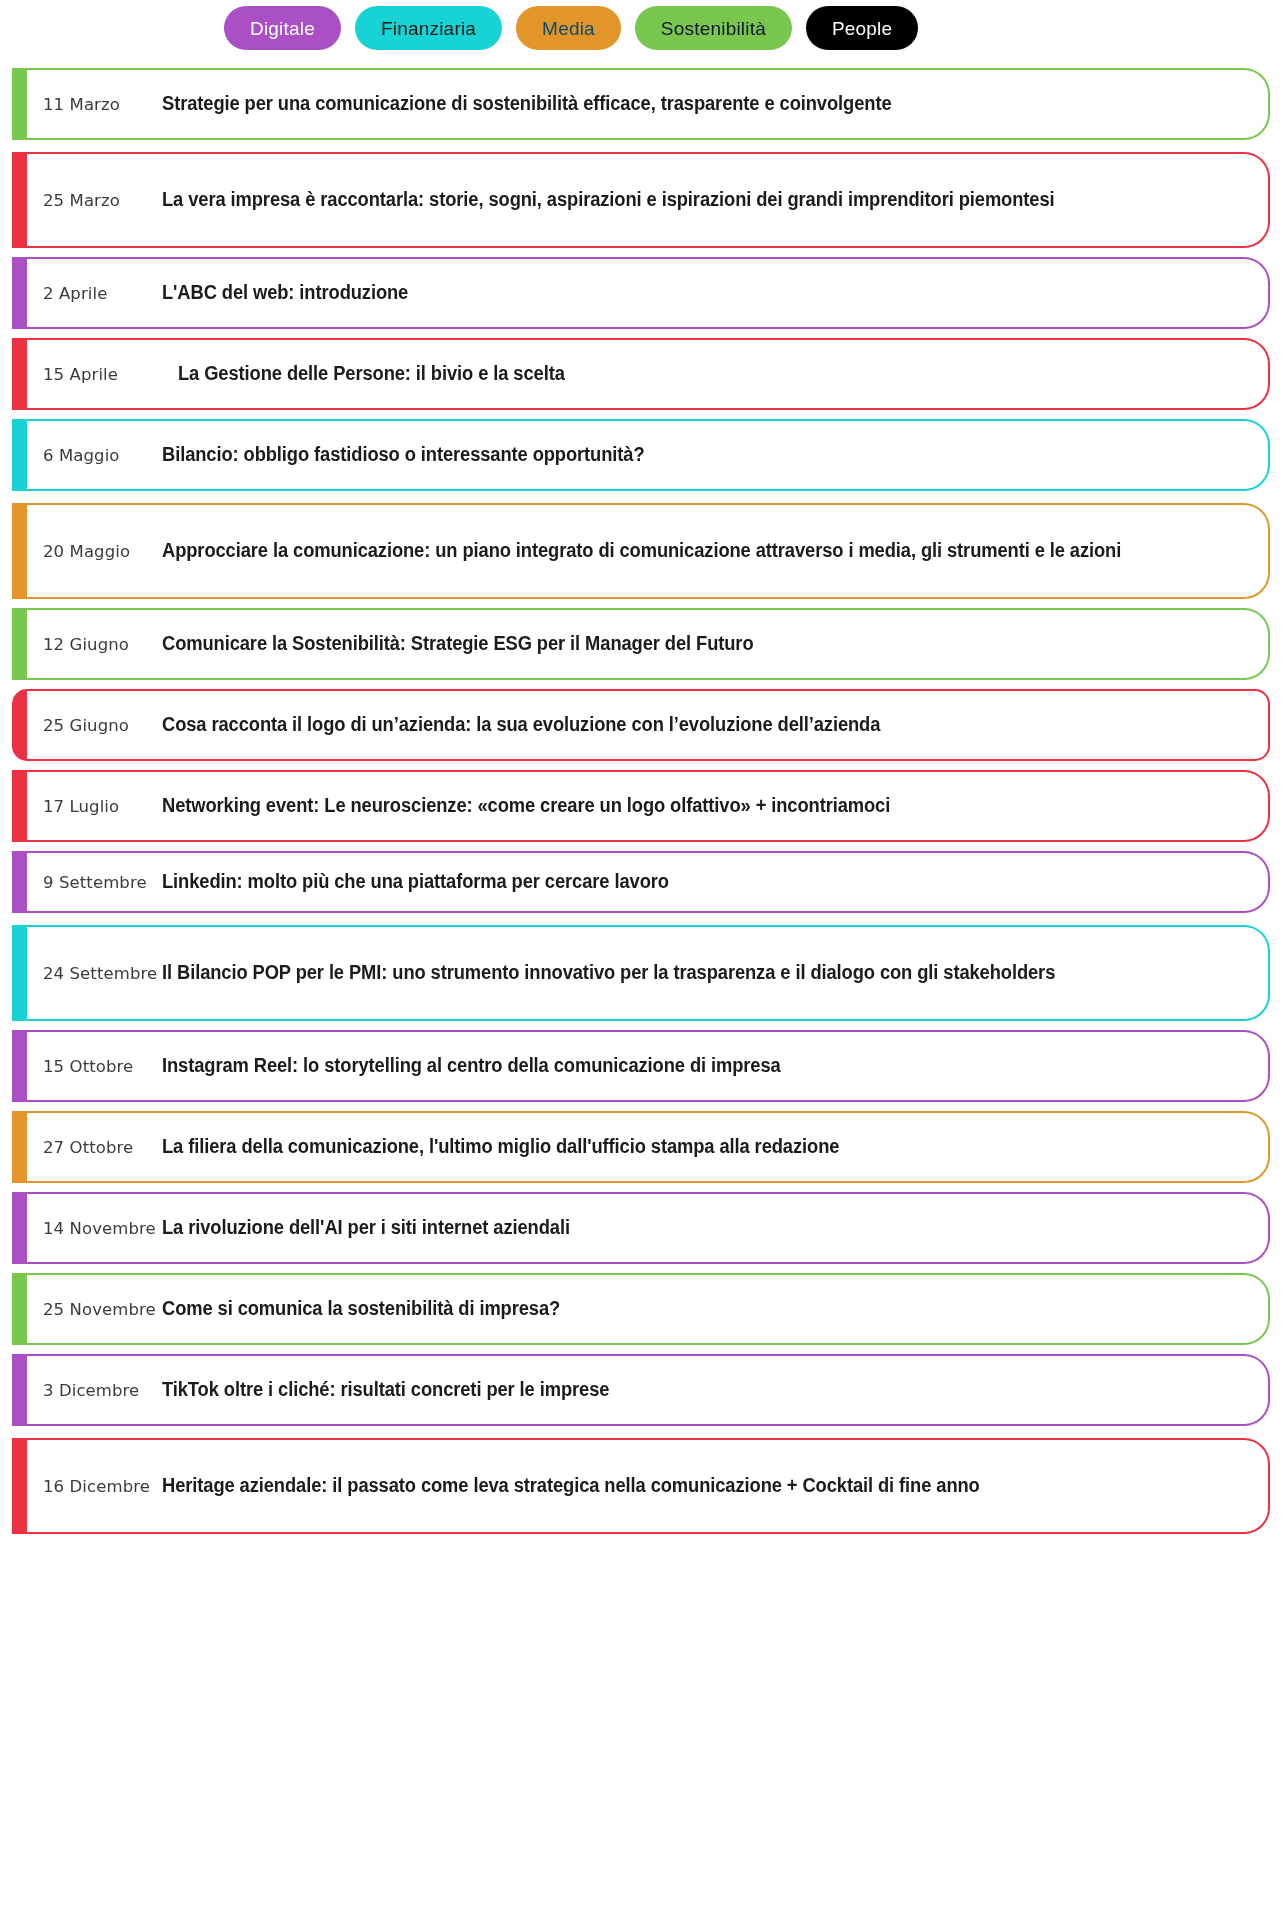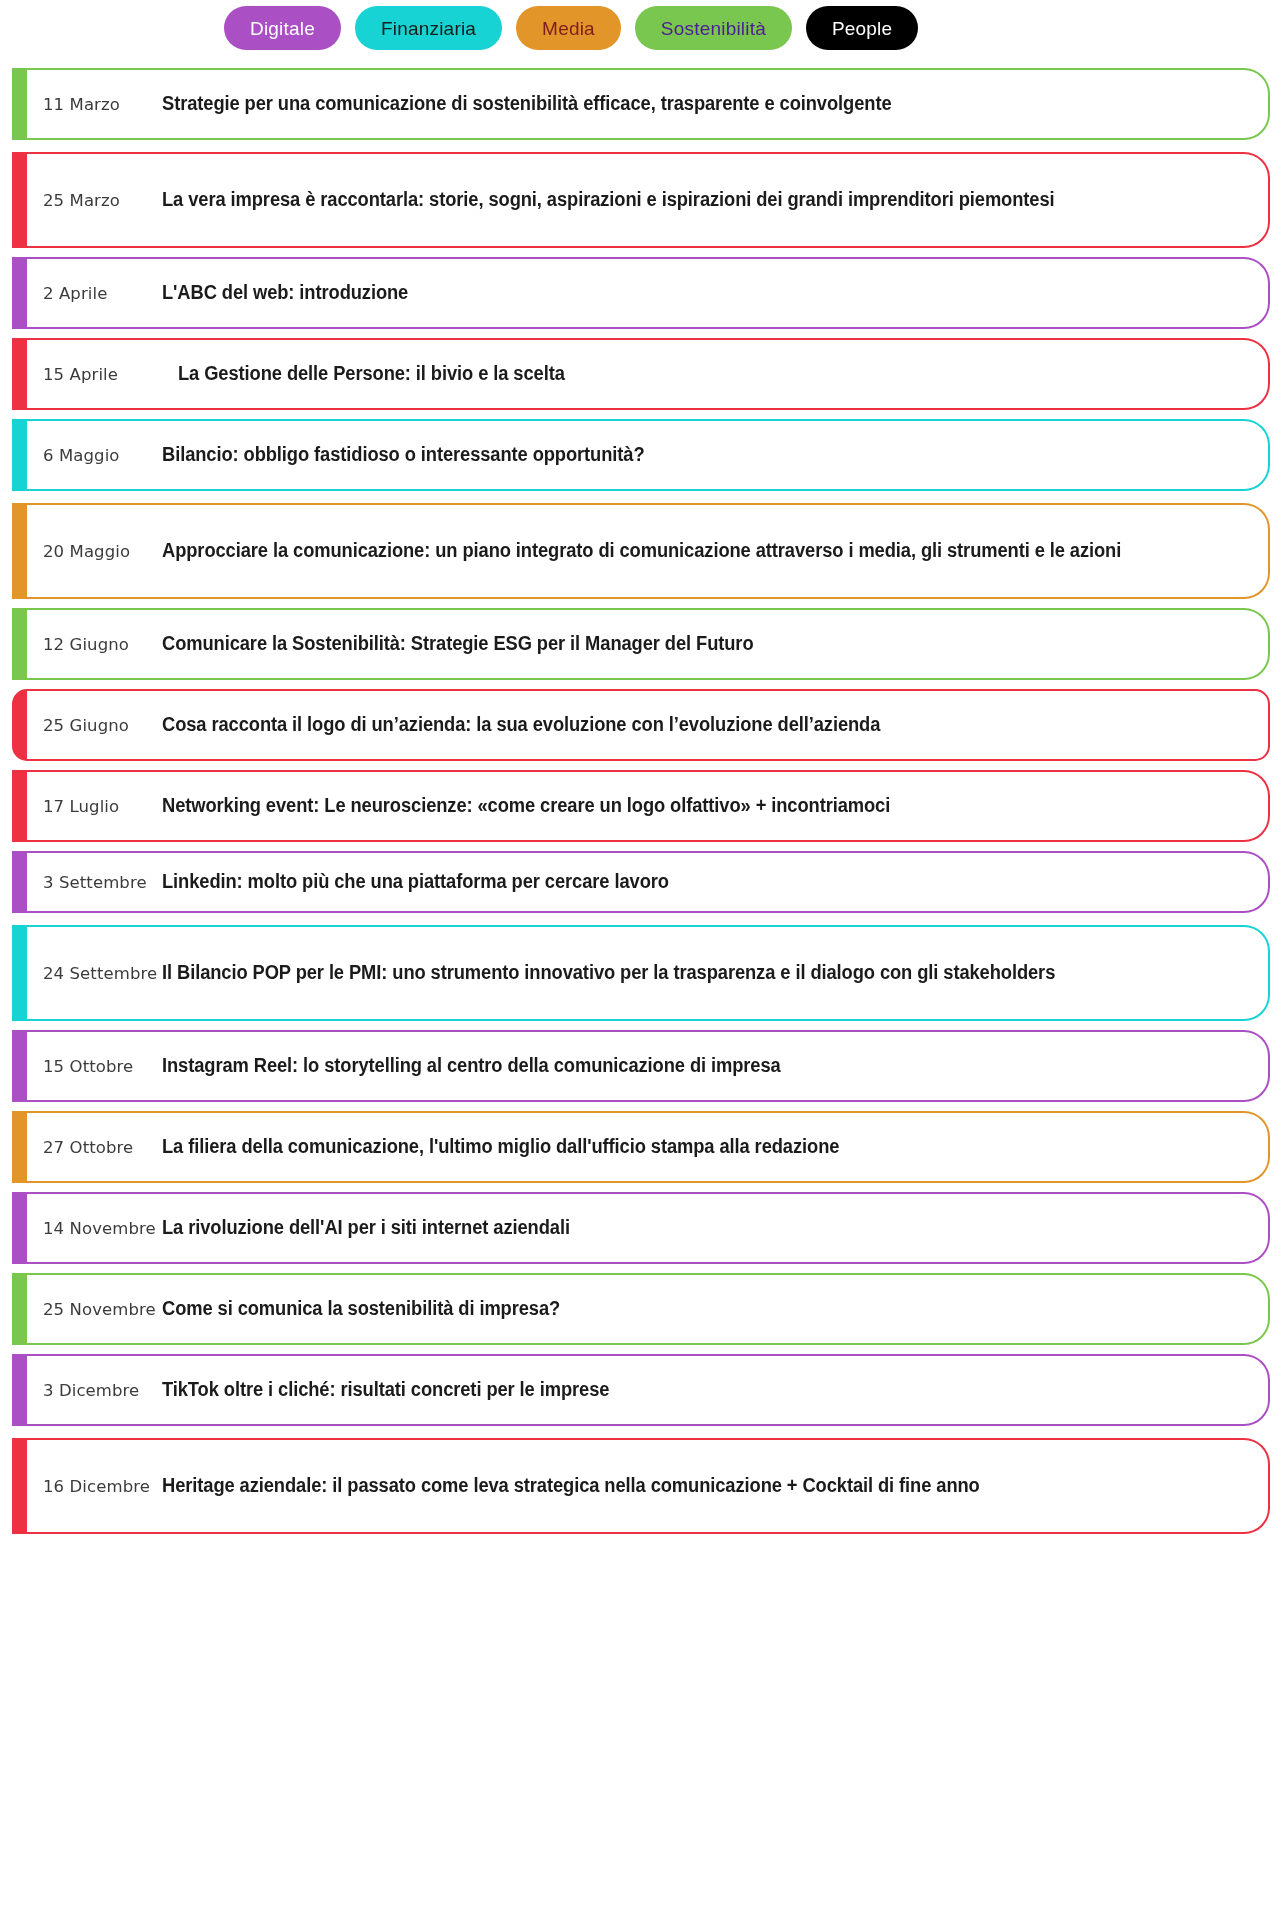--- a/index.html
+++ b/index.html
@@ -94,24 +94,24 @@
 </head>
 <body>
 
 <div class="legend">
     <div class="pill" style="background: rgb(171, 79, 196); color: rgb(255, 255, 255);">
       <span>Digitale</span>
     </div>
     <div class="pill" style="background: rgb(23, 211, 211); color: rgb(27, 27, 27);">
       <span>Finanziaria</span>
     </div>
-    <div class="pill" style="background: rgb(226, 150, 42); color: #7f1d1d;">
+    <div class="pill" style="background: rgb(226, 150, 42); color: #0c4a6e;">
       <span>Media</span>
     </div>
-    <div class="pill" style="background: rgb(122, 199, 79); color: #4c1d95;">
+    <div class="pill" style="background: rgb(122, 199, 79); color: #0f172a;">
       <span>Sostenibilità</span>
     </div>
     <div class="pill" style="background: #000000; color: rgb(255, 255, 255);">
       <span>People</span>
     </div>
   </div>
 
 <div class="agenda">
     <div class="row" style="border-color: rgb(122, 199, 79);">
       <div class="row-date">11 Marzo</div>
@@ -143,21 +143,21 @@
     </div>
     <div class="row" style="border-color: rgb(237, 48, 66); border-radius: 15px;">
       <div class="row-date">25 Giugno</div>
       <div class="row-title">Cosa racconta il logo di un’azienda: la sua evoluzione con l’evoluzione dell’azienda</div>
     </div>
     <div class="row" style="border-color: rgb(237, 48, 66);">
       <div class="row-date">17 Luglio</div>
       <div class="row-title">Networking event: Le neuroscienze: «come creare un logo olfattivo» + incontriamoci</div>
     </div>
     <div class="row short" style="border-color: rgb(171, 79, 196);">
-      <div class="row-date">3 Settembre</div>
+      <div class="row-date">9 Settembre</div>
       <div class="row-title">Linkedin: molto più che una piattaforma per cercare lavoro</div>
     </div>
     <div class="row tall" style="border-color: rgb(23, 211, 211);">
       <div class="row-date">24 Settembre</div>
       <div class="row-title">Il Bilancio POP per le PMI: uno strumento innovativo per la trasparenza e il dialogo con gli stakeholders</div>
     </div>
     <div class="row" style="border-color: rgb(171, 79, 196);">
       <div class="row-date">15 Ottobre</div>
       <div class="row-title">Instagram Reel: lo storytelling al centro della comunicazione di impresa</div>
     </div>

